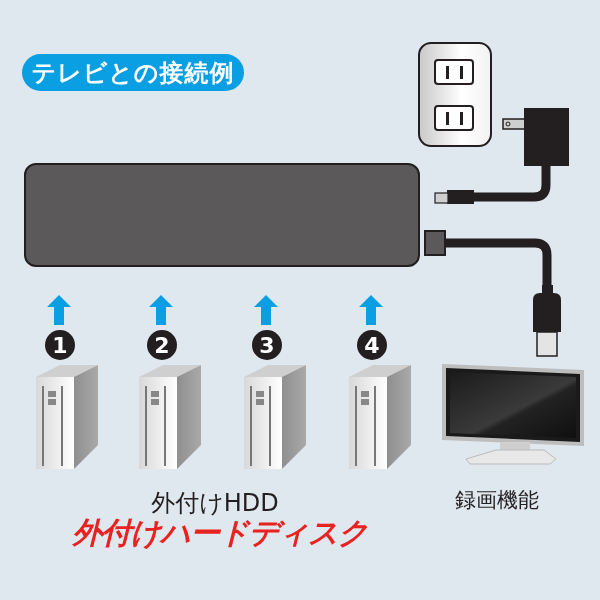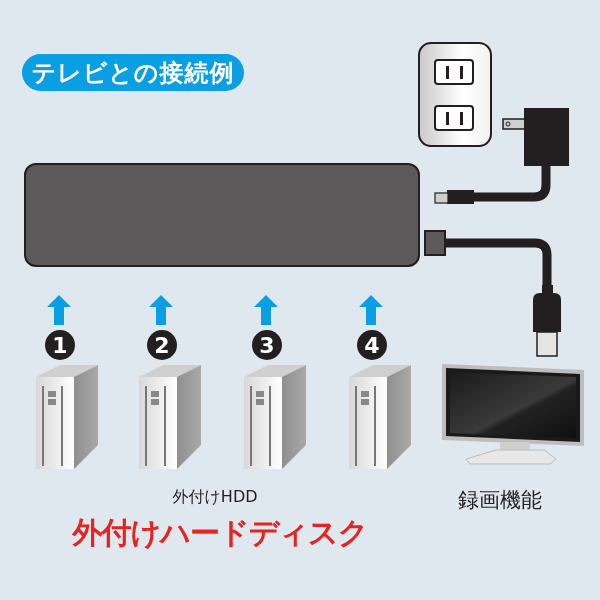--- a/index.html
+++ b/index.html
@@ -2,23 +2,23 @@
 <html><head>
 <meta charset="utf-8">
 <style>
   html, body { margin:0; padding:0; }
   body { width:600px; height:600px; background:#dfe7ef; position:relative; overflow:hidden; font-family:"DejaVu Sans", sans-serif; }
   .abs { position:absolute; }
   .title-pill { left:22px; top:22px; width:222px; height:37px; background:#0a9ee3; border-radius:19px; color:#fff; font-size:24px; font-weight:bold; display:flex; align-items:center; justify-content:center; letter-spacing:1px;margin-top:32px; }
   .hub { left:24px; top:163px; width:392px; height:100px; background:#5b5959; border:2px solid #231f20; border-radius:12px; }
   .arrow { width:24px; height:30px; }
   .num { width:30px; height:30px; border-radius:50%; background:#231f20; color:#fff; font-weight:bold; font-size:22px; display:flex; align-items:center; justify-content:center; }
-  .label-hdd { left:145px; top:487px; width:140px; text-align:center; font-size:16px; color:#231f20; }
-  .label-red { left:70px; top:516px; width:300px; text-align:center; font-size:30px; font-weight:bold; color:#e8221f; line-height:33px; letter-spacing:-1px; }
-  .label-tv { left:435px; top:485px; width:130px; text-align:center; font-size:21px; color:#231f20; line-height:30px; }
+  .label-hdd { left:145px; top:487px; width:140px; text-align:center; font-size:24px; color:#231f20; }
+  .label-red { left:70px; top:516px; width:300px; text-align:center; font-size:30px; font-weight:bold; color:#e8221f; line-height:33px; letter-spacing:-1px;font-style:italic; }
+  .label-tv { left:455px; top:485px; width:130px; text-align:left; font-size:21px; color:#231f20; line-height:30px; }
 </style>
 </head>
 <body>
 
 <div class="abs title-pill">テレビとの接続例</div>
 
 <svg class="abs" style="left:418px;top:42px" width="76" height="106">
   <defs>
       <linearGradient id="og" x1="0" x2="1">
         <stop offset="0" stop-color="#c9c9c9"></stop>

